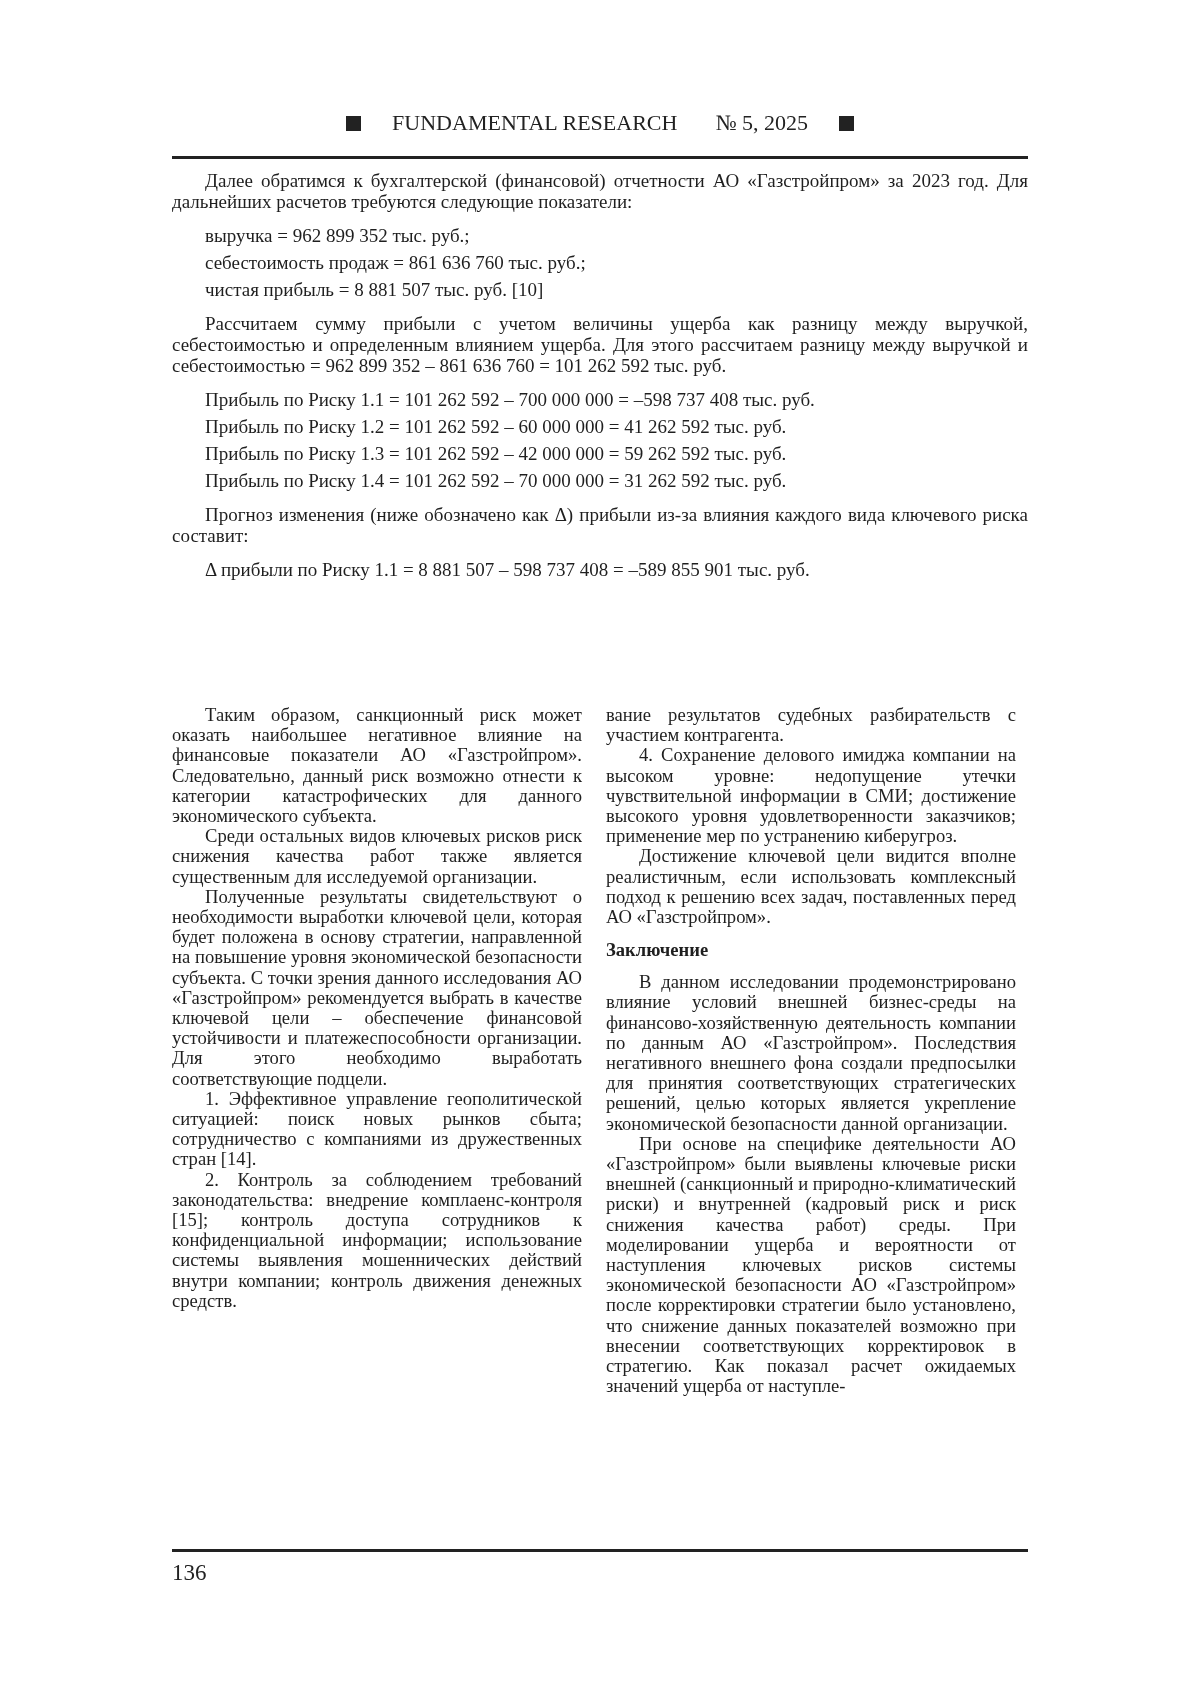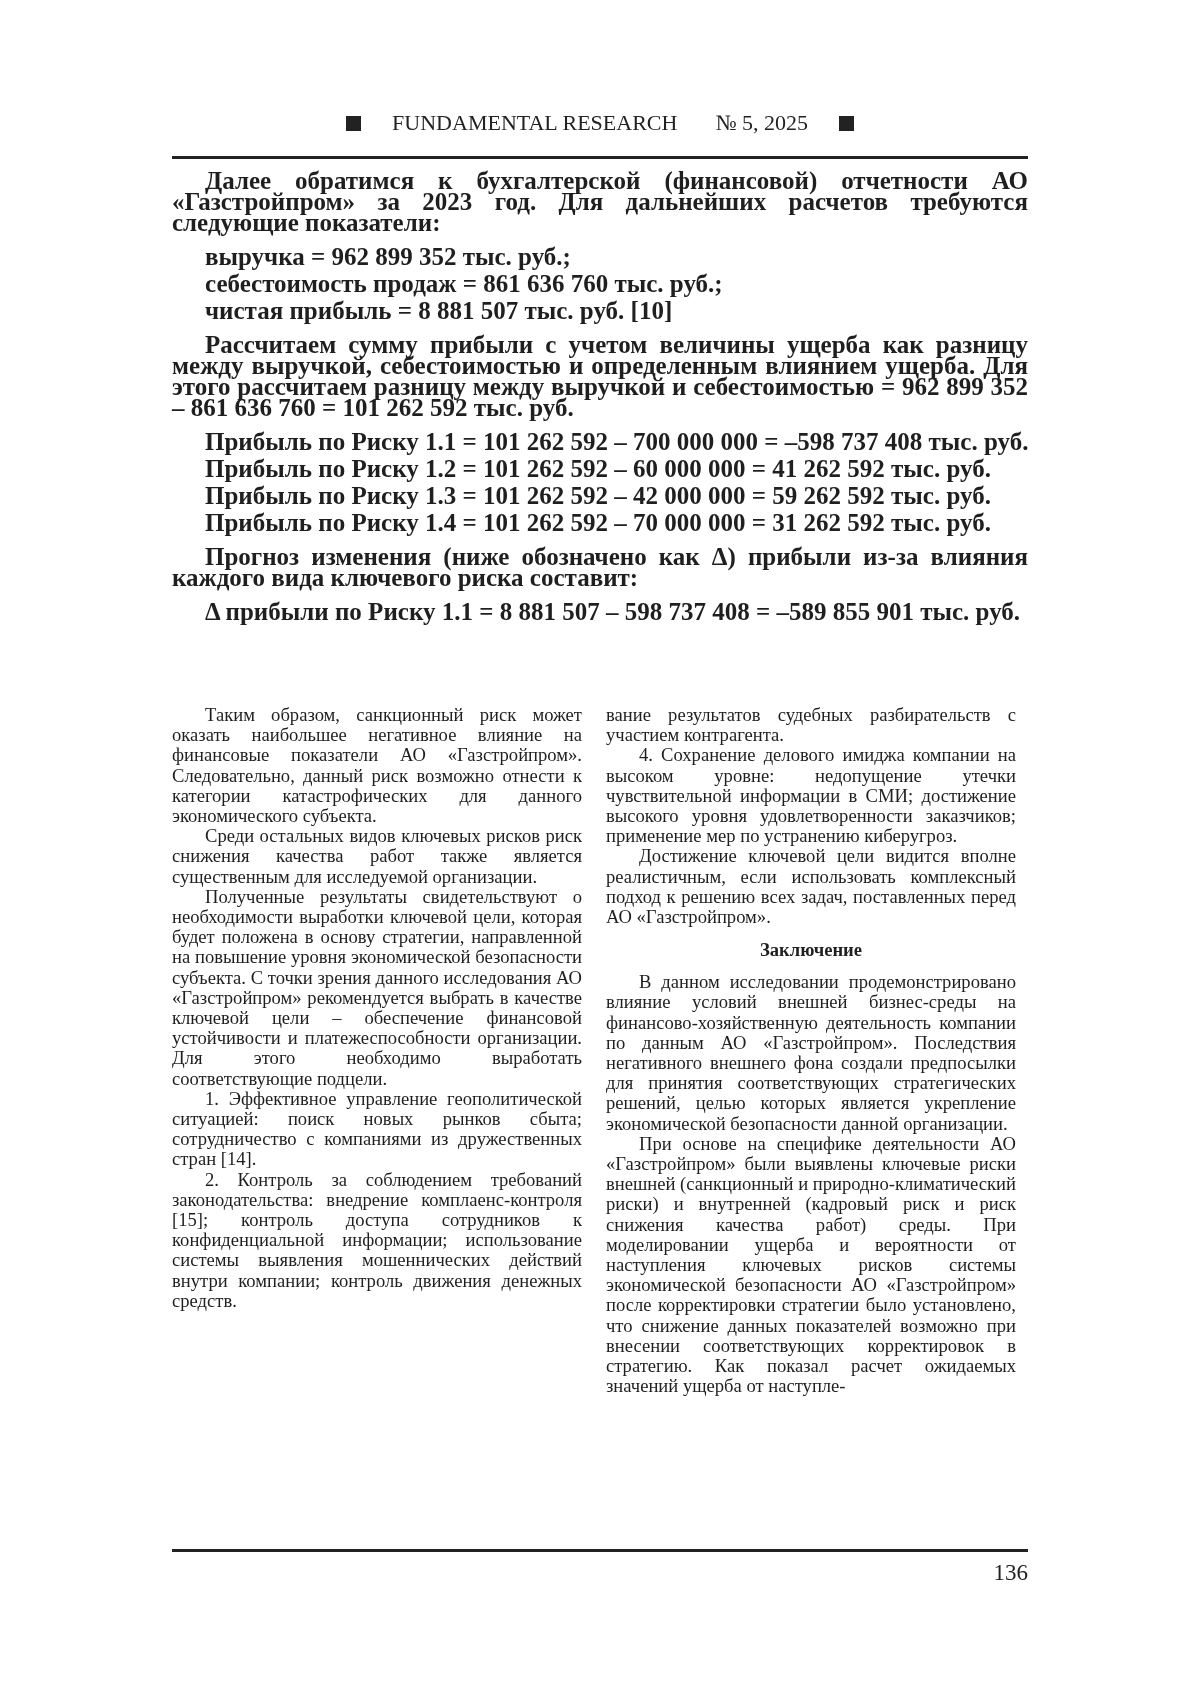--- a/index.html
+++ b/index.html
@@ -13,34 +13,34 @@
       position: absolute; left: 0; top: 110px; width: 856px; text-align: center;
       font-size: 22px; letter-spacing: 0px; color: #222;
       display: flex; justify-content: center; align-items: center; gap: 5px;
     }
     .header .sq { display: inline-block; width: 15px; height: 15px; background: #222; }
     .header .sq.left { margin-right: 26px; }
     .header .sq.right { margin-left: 26px; }
     .header .num { margin-left: 33px; }
     .rule-top { position: absolute; left: 0; top: 156px; width: 856px; height: 3px; background: #222; }
     .rule-bottom { position: absolute; left: 0; top: 1549px; width: 856px; height: 3px; background: #222; }
-    .pagenum { position: absolute; left: 0; top: 1560px; width: 856px; text-align: right; font-size: 23px; color: #222; }
+    .pagenum { position: absolute; left: 0; top: 1560px; width: 856px; text-align: left; font-size: 23px; color: #222; }
 
-    .full { position: absolute; left: 0; top: 170px; width: 856px; font-size: 25px; line-height: 21px; font-weight: bold; }
+    .full { position: absolute; left: 0; top: 170px; width: 856px; font-size: 19px; line-height: 21px; }
     .full p { margin: 0; text-align: justify; text-indent: 33px; }
     .full .gap { height: 10px; }
     .full .eq { margin: 0; padding-left: 33px; line-height: 27px; white-space: nowrap; }
 
     .cols { position: absolute; left: 0; top: 705px; width: 856px; }
     .col { position: absolute; top: 0; width: 410px; font-size: 18.6px; line-height: 20.2px; }
     .col.left { left: 0; }
     .col.right { left: 434px; }
     .col p { margin: 0; text-align: justify; text-indent: 33px; }
     .col p.cont { text-indent: 0; }
-    .col h3 { margin: 13px 0 12px 0; font-size: 18.6px; font-weight: bold; text-align: center; line-height: 20px; }
+    .col h3 { margin: 13px 0 12px 0; font-size: 18.6px; font-weight: bold; line-height: 20px; }
   </style>
 </head>
 <body>
 
 <div class="page">
 
   <div class="header">
     <span class="sq left"></span>
     <span>FUNDAMENTAL RESEARCH</span>
     <span class="num">№ 5,  2025</span>

